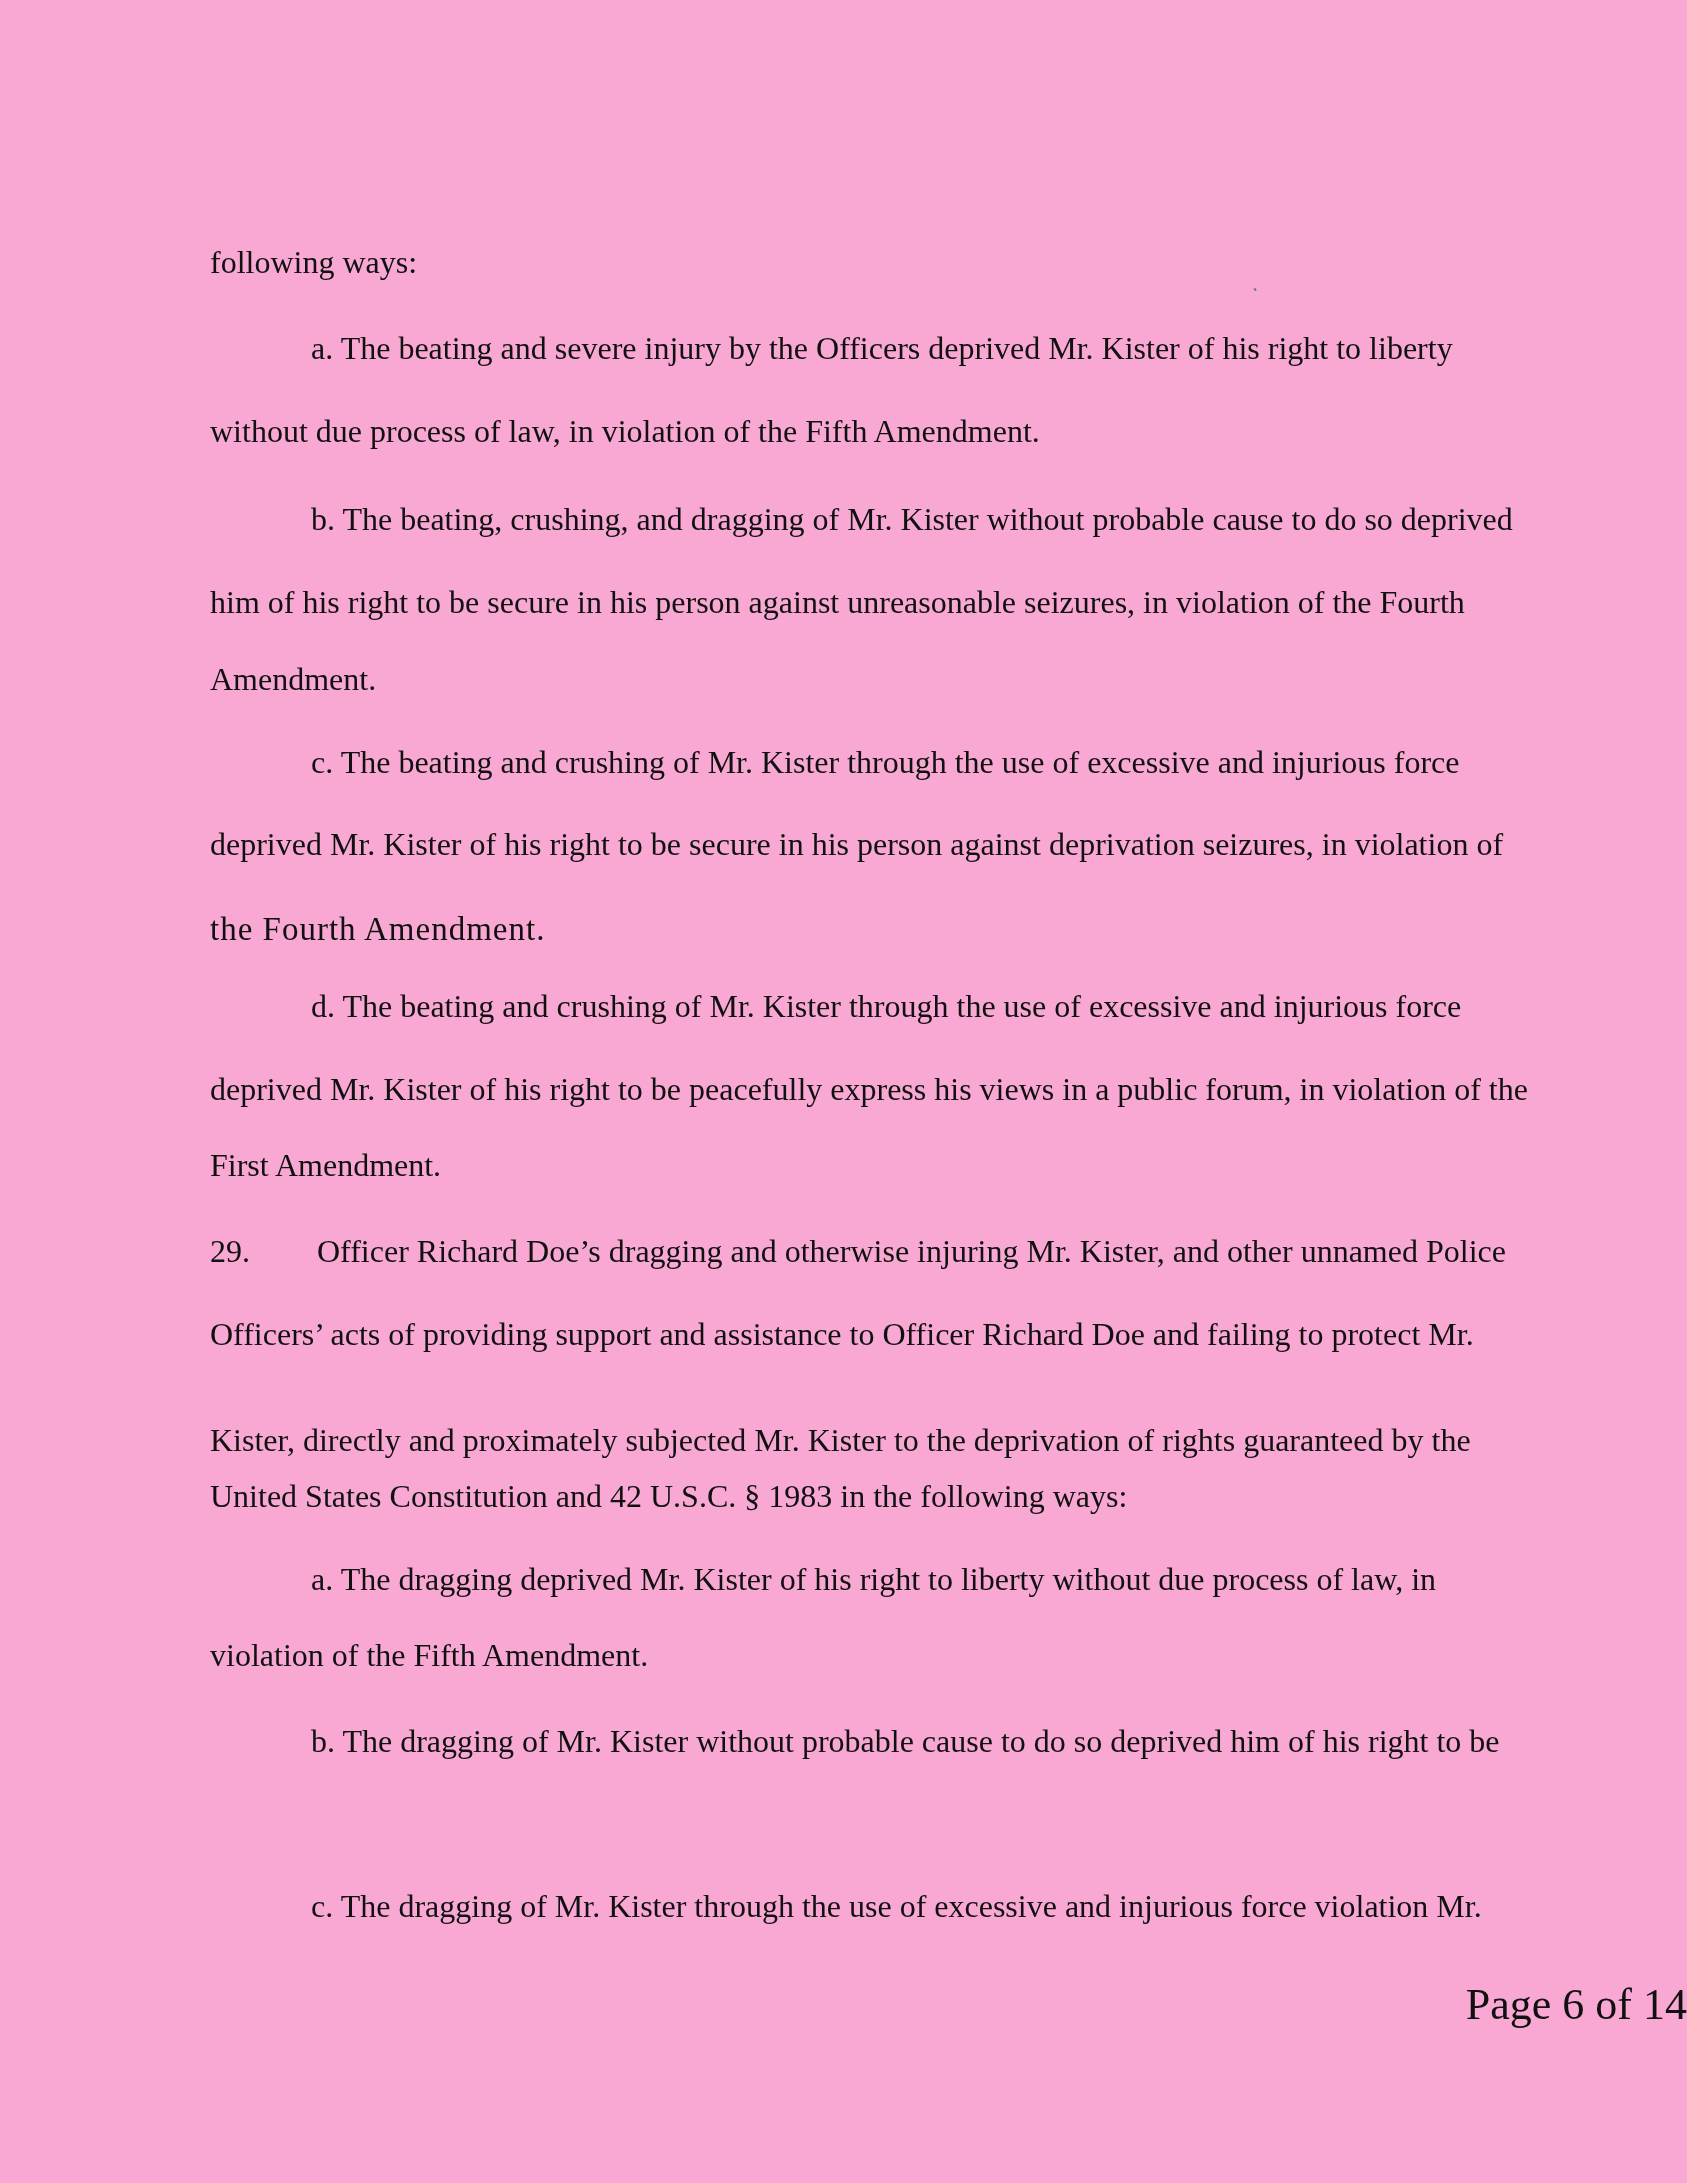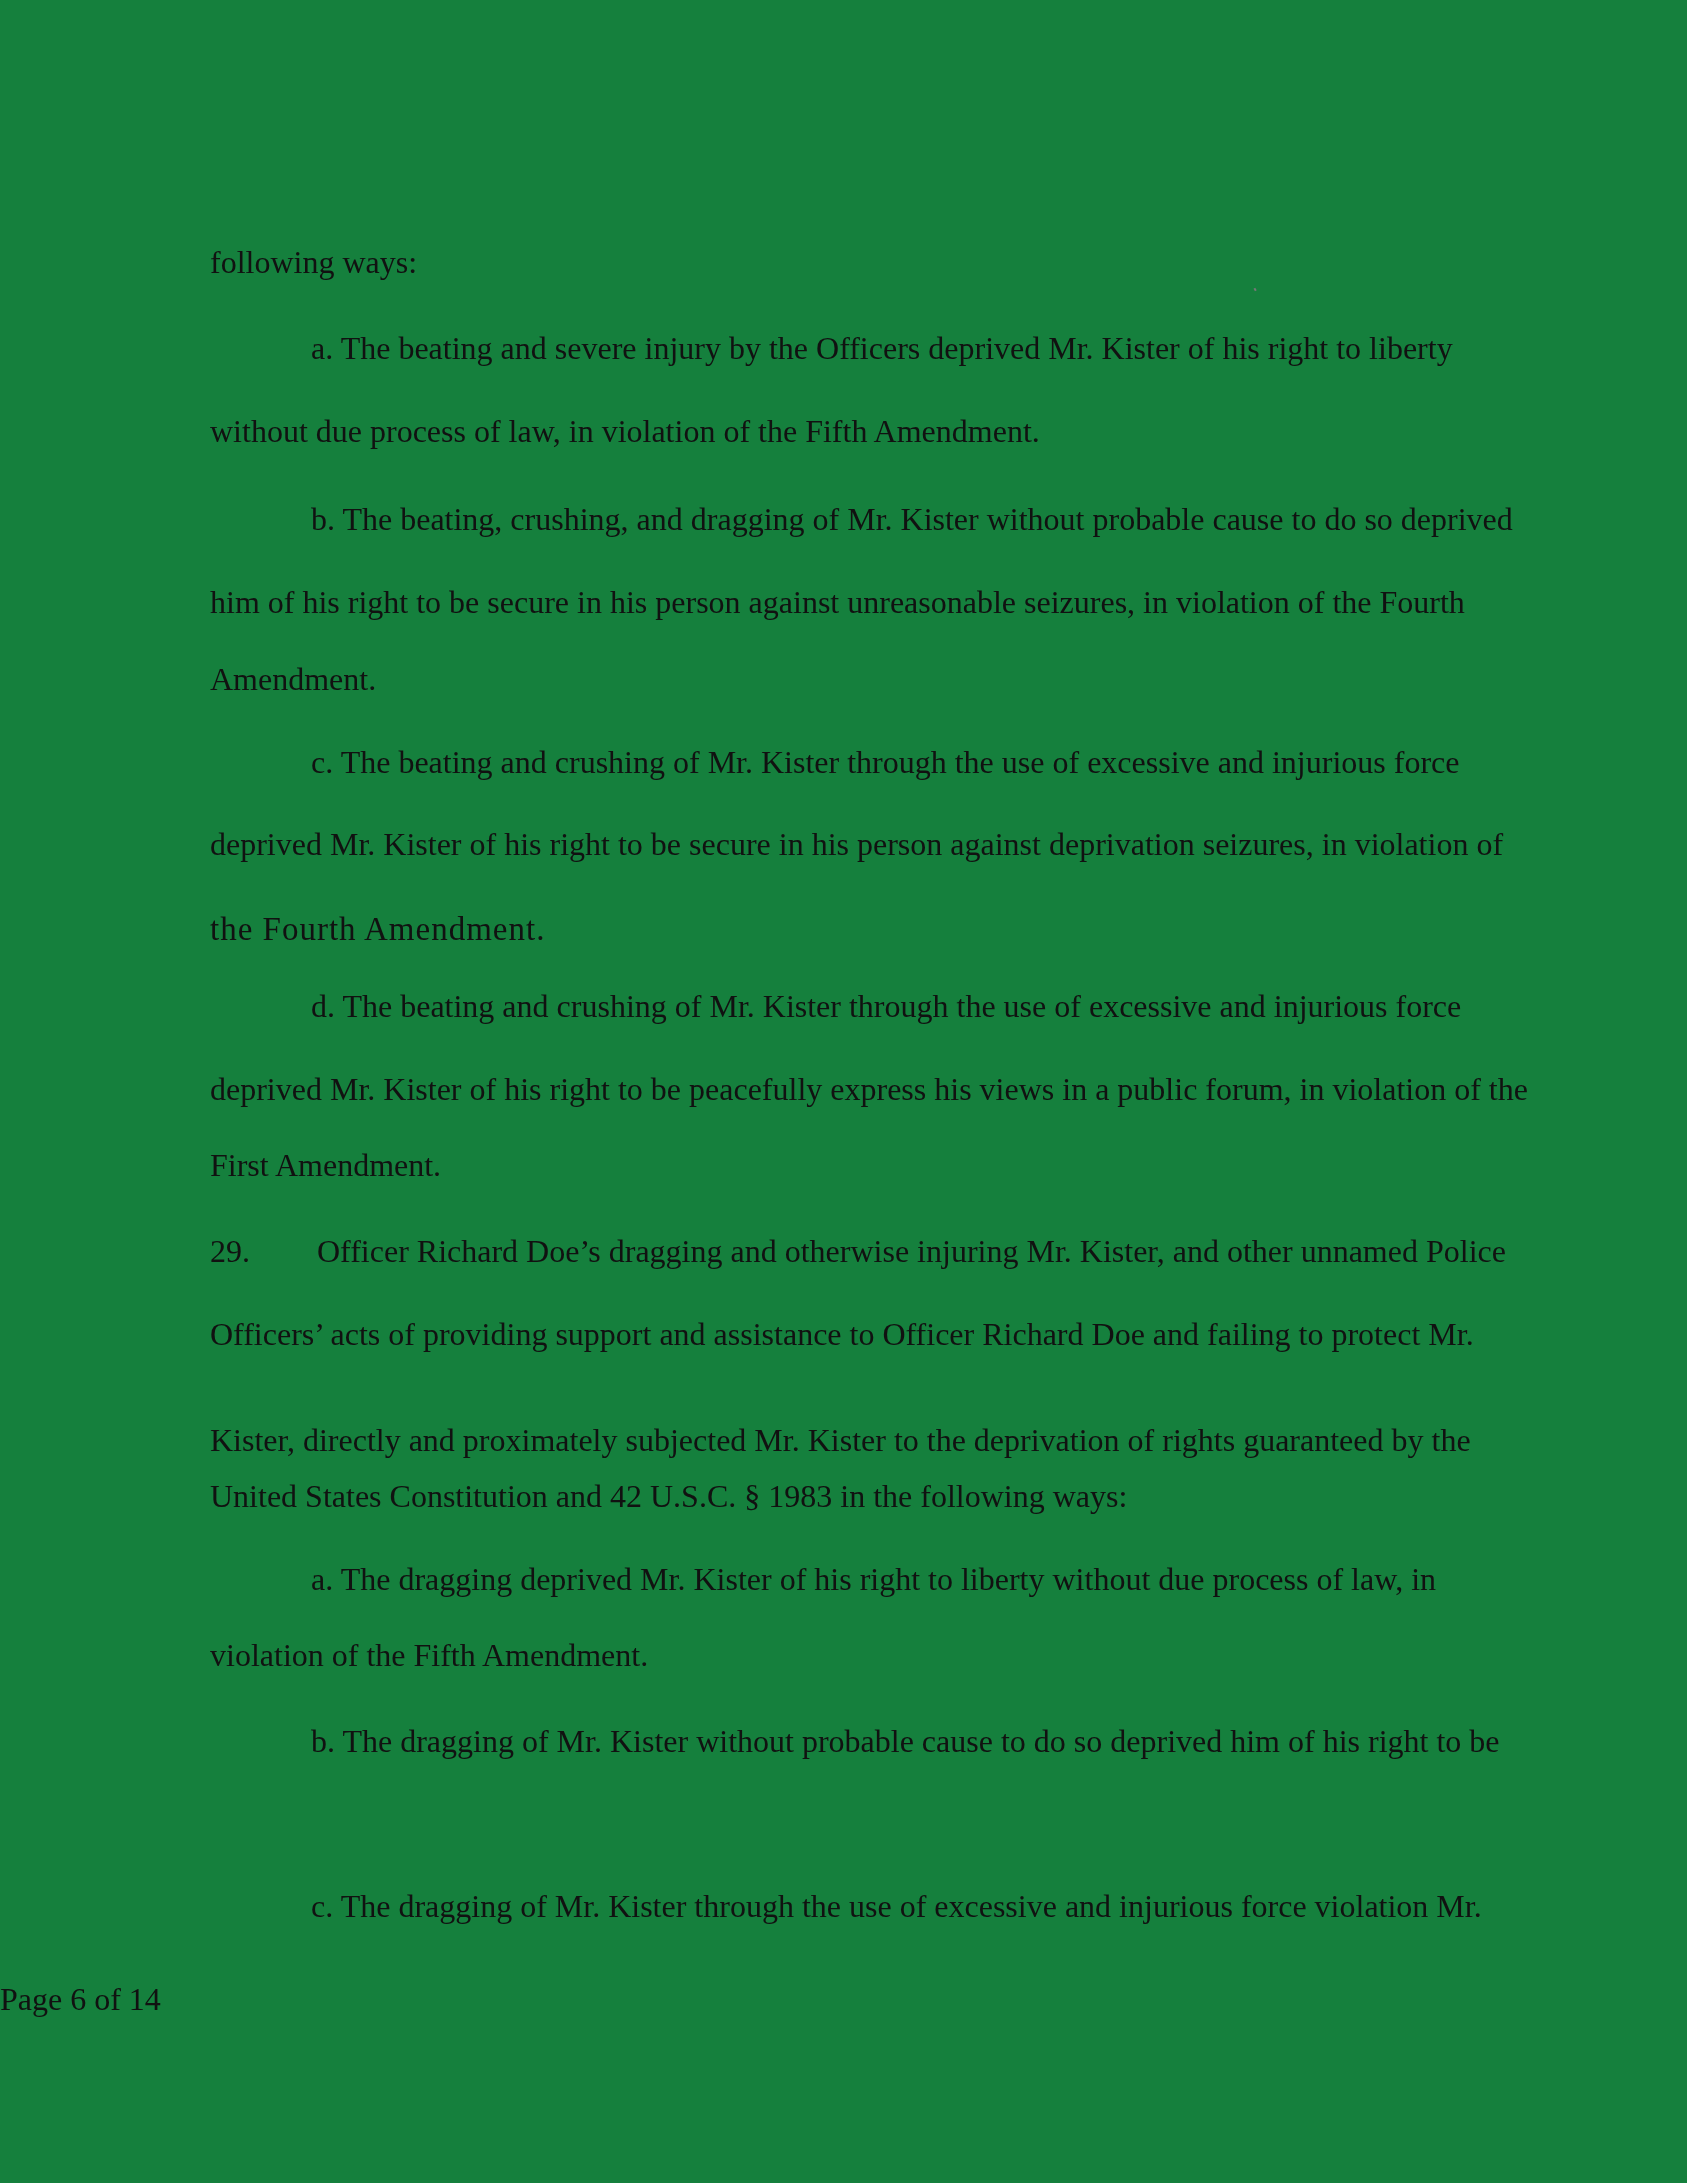--- a/index.html
+++ b/index.html
@@ -13,21 +13,21 @@
       position: relative;
       overflow: hidden;
       font-family: "Liberation Serif", "DejaVu Serif", serif;
       color: #111111;
     }
     .page {
       position: absolute;
       left: 0; top: 0;
       width: 1687px;
       height: 2183px;
-      background: #15803d;
+      background: #f9a8d4;
     }
     .line {
       position: absolute;
       left: 210px;
       font-size: 32px;
       line-height: 1;
       white-space: nowrap;
       letter-spacing: 0px;
     }
     .indent { left: 311px; }
@@ -37,22 +37,22 @@
     }
     .para-num {
       display: inline-block;
       width: 107px;
     }
     .footer {
       position: absolute;
       left: 0;
       width: 1687px;
       top: 1983px;
-      text-align: left;
-      font-size: 32px;
+      text-align: right;
+      font-size: 44px;
       line-height: 1;
     }
     .speck {
       position: absolute;
       width: 2px; height: 2.6px;
       background: #777;
       left: 1254px; top: 288px;
       transform: rotate(-30deg);
     }
   </style>

